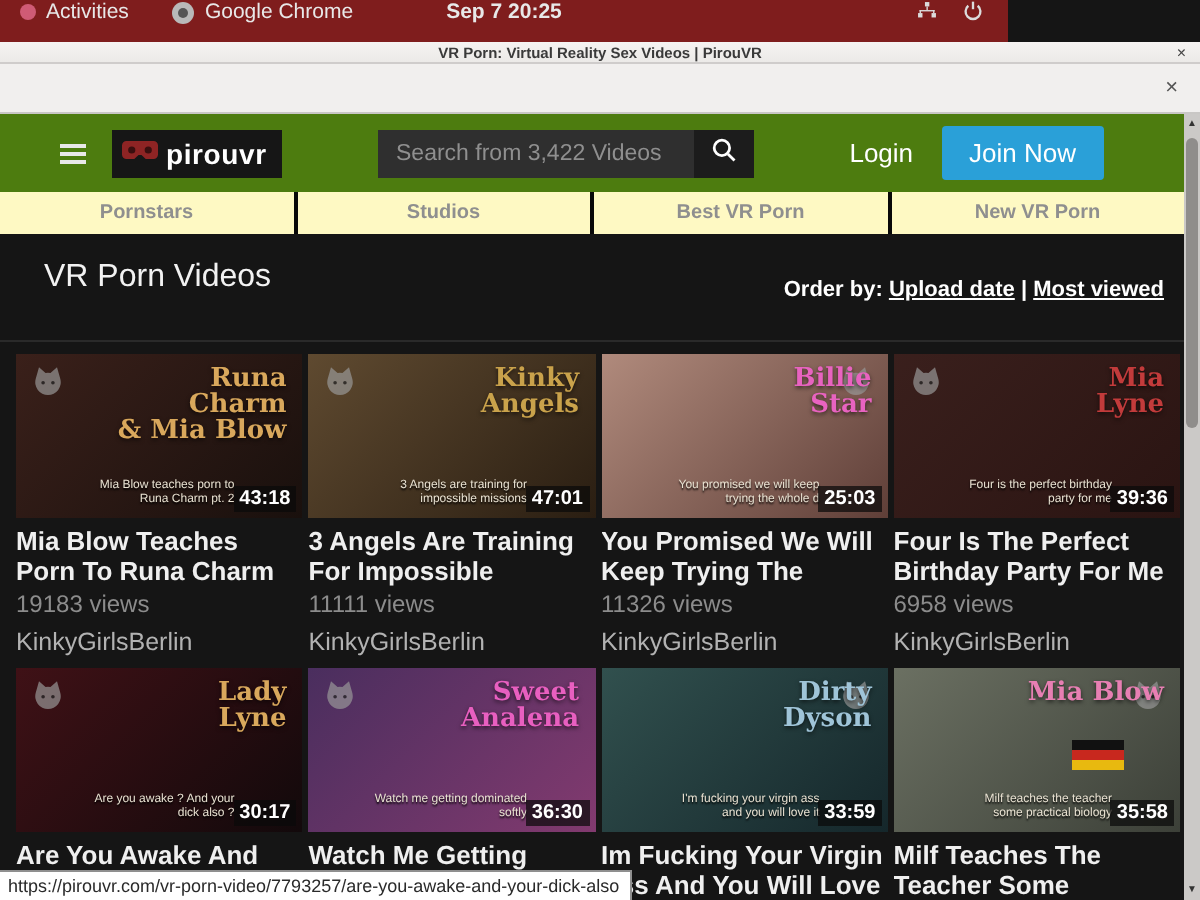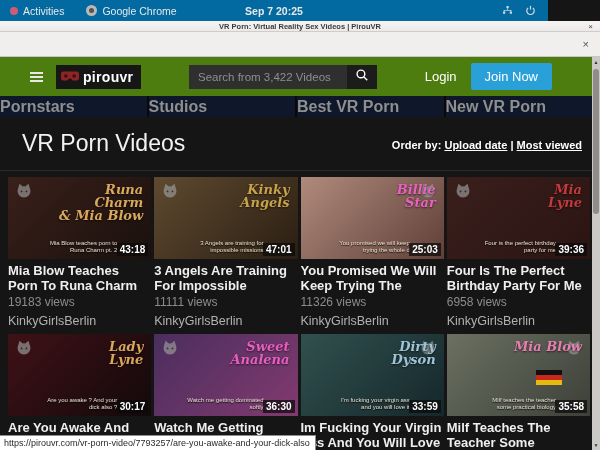--- a/index.html
+++ b/index.html
@@ -1,21 +1,21 @@
 <!DOCTYPE html>
 <html><head>
 <meta charset="utf-8">
 <style>
   * { margin:0; padding:0; box-sizing:border-box; }
   html,body { background:#333; }
   body { font-family:"Liberation Sans", sans-serif; }
   .screen { position:relative; width:600px; height:450px; overflow:hidden; background:#151515; margin:0 auto; }
 
   
-  .gnome-bar { position:absolute; top:0; left:0; width:548px; height:21px; background:#0369a1; display:flex; align-items:center; color:#e8e8e8; font-size:10.5px; }
+  .gnome-bar { position:absolute; top:0; left:0; width:504px; height:21px; background:#7f1d1d; display:flex; align-items:flex-start; color:#e8e8e8; font-size:10.5px; }
   .gnome-left { display:flex; align-items:center; gap:6px; padding-left:10px; }
   .activities { display:flex; align-items:center; gap:5px; cursor:default; }
   .act-dot { width:8px; height:8px; border-radius:50%; background:#cf5b75; }
   .chrome-item { display:flex; align-items:center; gap:5px; margin-left:16px; }
   .chrome-ico { width:11px; height:11px; border-radius:50%; background:#b9b9b9; position:relative; }
   .chrome-ico::after { content:""; position:absolute; left:3px; top:3px; width:5px; height:5px; border-radius:50%; background:#555; }
   .gnome-clock { position:absolute; left:0; right:0; text-align:center; font-weight:bold; font-size:10.5px; }
   .gnome-right { margin-left:auto; display:flex; align-items:center; gap:12px; padding-right:12px; }
   .gnome-right svg { display:block; }
 
@@ -38,34 +38,34 @@
   .search-zone { flex:1; display:flex; justify-content:center; }
   .search-wrap { display:flex; }
   .search-input { width:158px; height:24px; background:#2f2f2f; border:none; color:#9a9a9a; font-size:11.5px; padding:0 9px; font-family:"Liberation Sans", sans-serif; outline:none; }
   .search-input::placeholder { color:#8f8f8f; }
   .search-btn { width:30px; height:24px; background:#1c1c1c; border:none; display:flex; align-items:center; justify-content:center; cursor:pointer; }
   .login { color:#fff; font-size:13px; margin-right:14px; cursor:pointer; }
   .join-btn { border:none; color:#fff; font-size:13px; padding:6px 14px; border-radius:2px; margin-right:48px; cursor:pointer; font-family:"Liberation Sans", sans-serif; }
 
   
   .menu-row { position:absolute; top:96px; left:0; width:600px; height:21px; background:#090909; display:flex; gap:2px; padding-right:8px; }
-  .menu-item { flex:1; background:#0f172a; color:#8f8f8f; font-size:16px; font-weight:bold; text-align:left; line-height:21px; cursor:pointer; }
+  .menu-item { flex:1; background:#fef9c3; color:#8f8f8f; font-size:10px; font-weight:bold; text-align:center; line-height:21px; cursor:pointer; }
 
   
   .content { position:absolute; top:117px; left:0; width:600px; height:333px; background:#151515; }
   .page-head { display:flex; justify-content:space-between; padding:13px 18px 0 22px; height:53px; }
-  .page-title { color:#f2f2f2; font-size:23px; font-weight:400; }
+  .page-title { color:#f2f2f2; font-size:16px; font-weight:400; }
   .order-by { margin-top:9px; font-size:11px; color:#fff; font-weight:bold; white-space:nowrap; }
   .order-by a { color:#fff; text-decoration:underline; cursor:pointer; }
   .grid-sep { height:1px; background:#2a2a2a; }
 
   .video-grid { display:grid; grid-template-columns:repeat(4,1fr); column-gap:3px; row-gap:4px; padding:6px 10px 0 8px; }
   .video-card { width:100%; }
   .thumb { position:relative; height:82px; overflow:hidden; cursor:pointer; }
-  .ov-name { position:absolute; top:6px; right:8px; font-family:"DejaVu Serif", serif; font-style:italic; font-weight:bold; font-size:13px; line-height:13px; text-align:right; text-shadow:0 1px 2px rgba(0,0,0,.6); white-space:pre-line; }
+  .ov-name { position:absolute; top:6px; right:8px; font-family:"DejaVu Serif", serif; font-weight:bold; font-size:13px; line-height:13px; text-align:right; text-shadow:0 1px 2px rgba(0,0,0,.6); white-space:pre-line; }
   .ov-caption { position:absolute; right:34px; bottom:5px; font-size:6px; color:#e9e2d2; text-align:right; max-width:80px; text-shadow:0 1px 1px #000; line-height:7px; }
   .duration { position:absolute; right:3px; bottom:3px; background:rgba(10,10,10,.72); color:#fff; font-size:10px; font-weight:bold; padding:1px 3px; }
   .cat-logo { position:absolute; opacity:.8; }
   .cat-logo.pos-tl { left:6px; top:5px; }
   .cat-logo.pos-tr { right:6px; top:5px; }
   .de-flag { position:absolute; right:28px; top:36px; width:26px; height:15px; }
   .de-flag div { height:5px; }
   .v-title { margin-top:4px; height:30px; overflow:hidden; color:#efefef; font-size:13px; font-weight:bold; line-height:15px; cursor:pointer; }
   .v-views { margin-top:2px; color:#8c8c8c; font-size:12px; height:14px; }
   .v-studio { margin-top:5px; color:#b2b2b2; font-size:12.5px; height:16px; cursor:pointer; }

